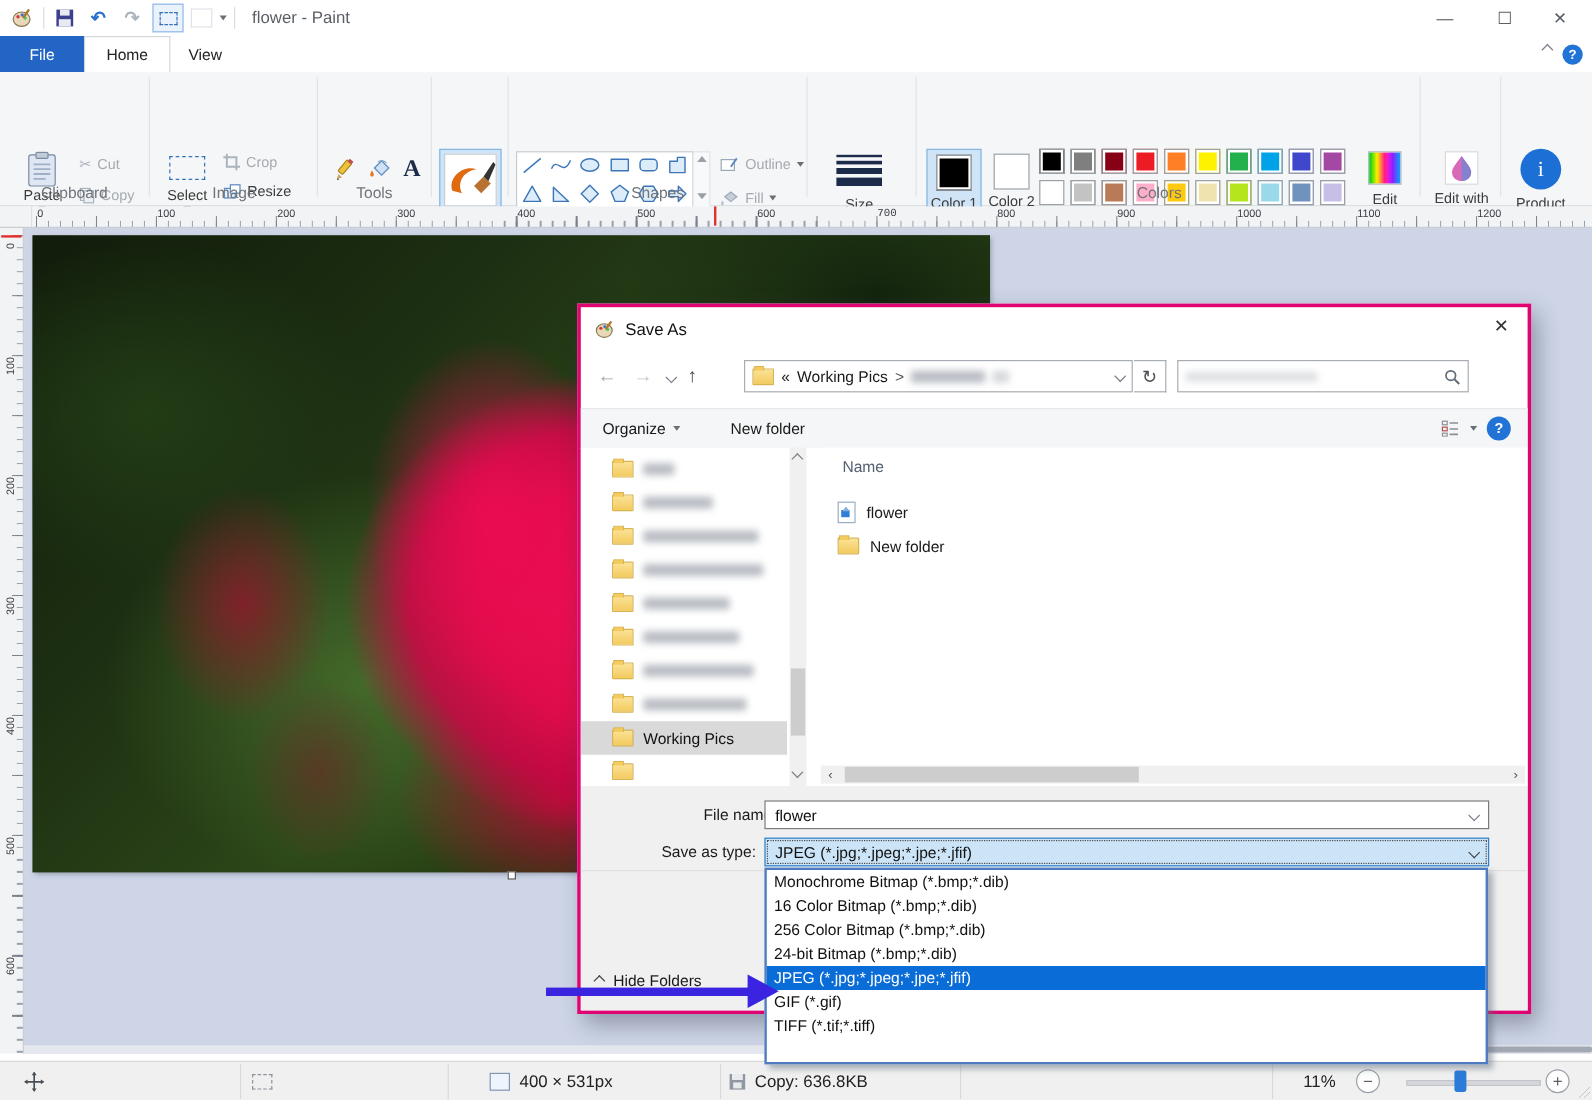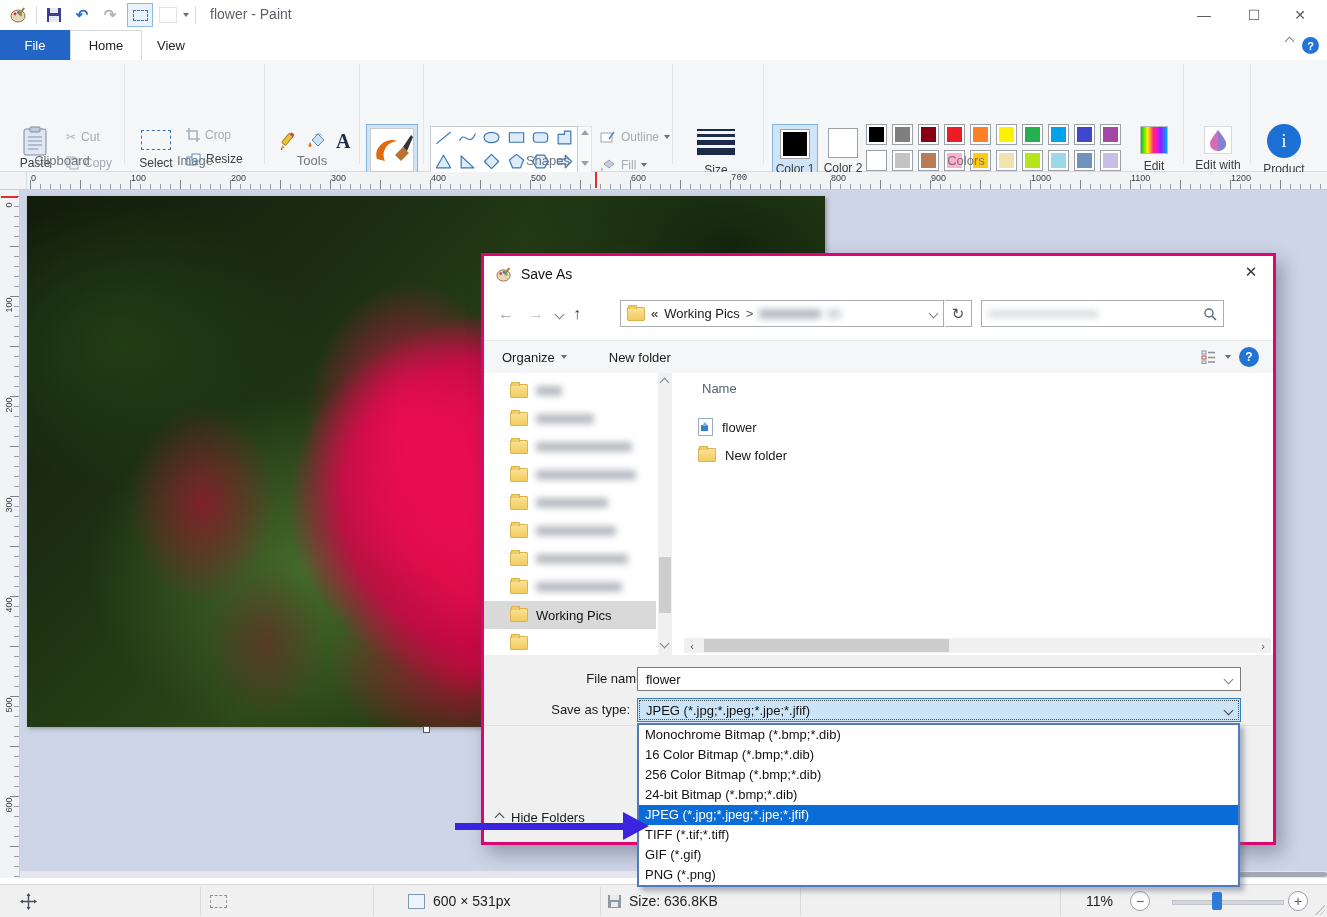--- a/index.html
+++ b/index.html
@@ -635,23 +635,22 @@
       </div>
     </div>
   </div>
 
   <div id="type-dd">
       <div class="opt">Monochrome Bitmap (*.bmp;*.dib)</div>
       <div class="opt">16 Color Bitmap (*.bmp;*.dib)</div>
       <div class="opt">256 Color Bitmap (*.bmp;*.dib)</div>
       <div class="opt">24-bit Bitmap (*.bmp;*.dib)</div>
       <div class="opt sel">JPEG (*.jpg;*.jpeg;*.jpe;*.jfif)</div>
+      <div class="opt">GIF (*.gif)</div>
       <div class="opt">TIFF (*.tif;*.tiff)</div>
-      <div class="opt">GIF (*.gif)</div>
-      <div class="opt">PNG (*.png)</div>
     </div>
 
   <div id="arrow">
     <div class="shaft"></div>
       <div class="head"></div>
   </div>
 
   <div id="statusbar">
     <div class="sitem" style="left:20px;">
       <svg width="17" height="17" viewBox="0 0 17 17">
@@ -659,26 +658,26 @@
           <path d="M8.5 0l2 3h-4zM8.5 17l2-3h-4zM0 8.5l3-2v4zM17 8.5l-3-2v4z" fill="#4a4f55"></path>
         </svg>
     </div>
     <div class="sdiv" style="left:200px;"></div>
     <div class="sitem" style="left:210px;">
         <span class="sel-ic"></span>
       </div>
     <div class="sdiv" style="left:373px;"></div>
     <div class="sitem" style="left:408px;">
       <span class="canvas-ic"></span>
-      <span>600 × 531px</span>
+      <span>400 × 531px</span>
     </div>
     <div class="sdiv" style="left:600px;"></div>
     <div class="sitem" style="left:608px;">
       <span class="disk-ic"></span>
-      <span>Size: 636.8KB</span>
+      <span>Copy: 636.8KB</span>
     </div>
     <div class="sdiv" style="left:800px;"></div>
     <div class="sdiv" style="left:1060px;"></div>
     <div class="sitem" style="left:1086px;">11%</div>
     <div class="sitem" style="left:1130px;">
         <span class="zoom-circle">−</span>
       </div>
     <div class="slider-track"></div>
     <div class="slider-thumb"></div>
     <div class="sitem" style="left:1288px;">

